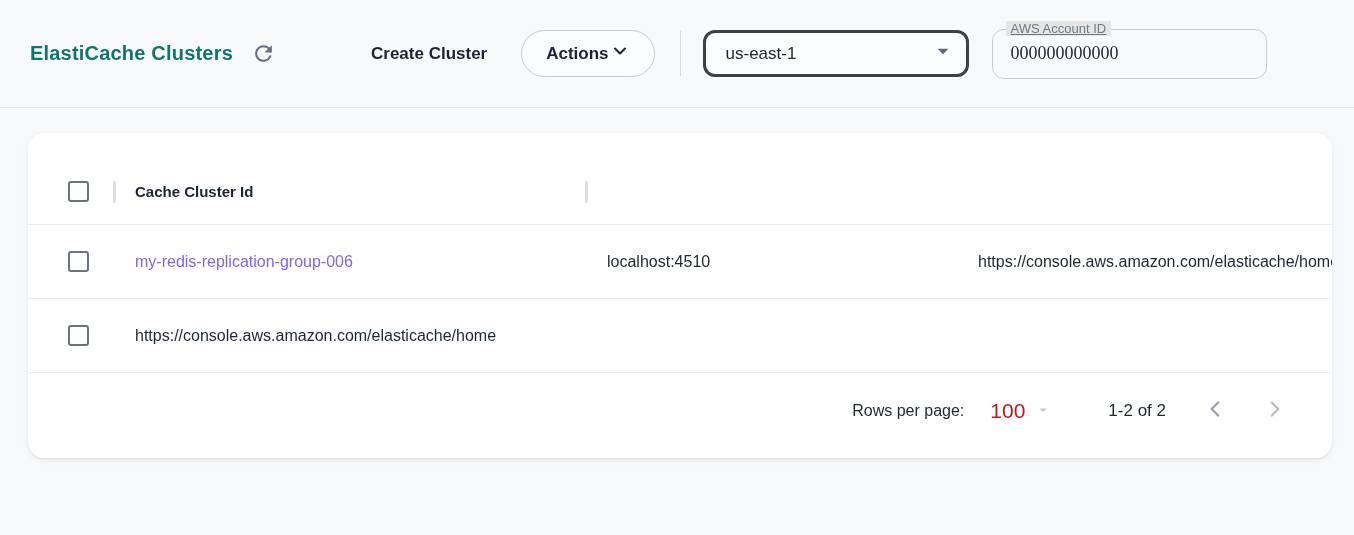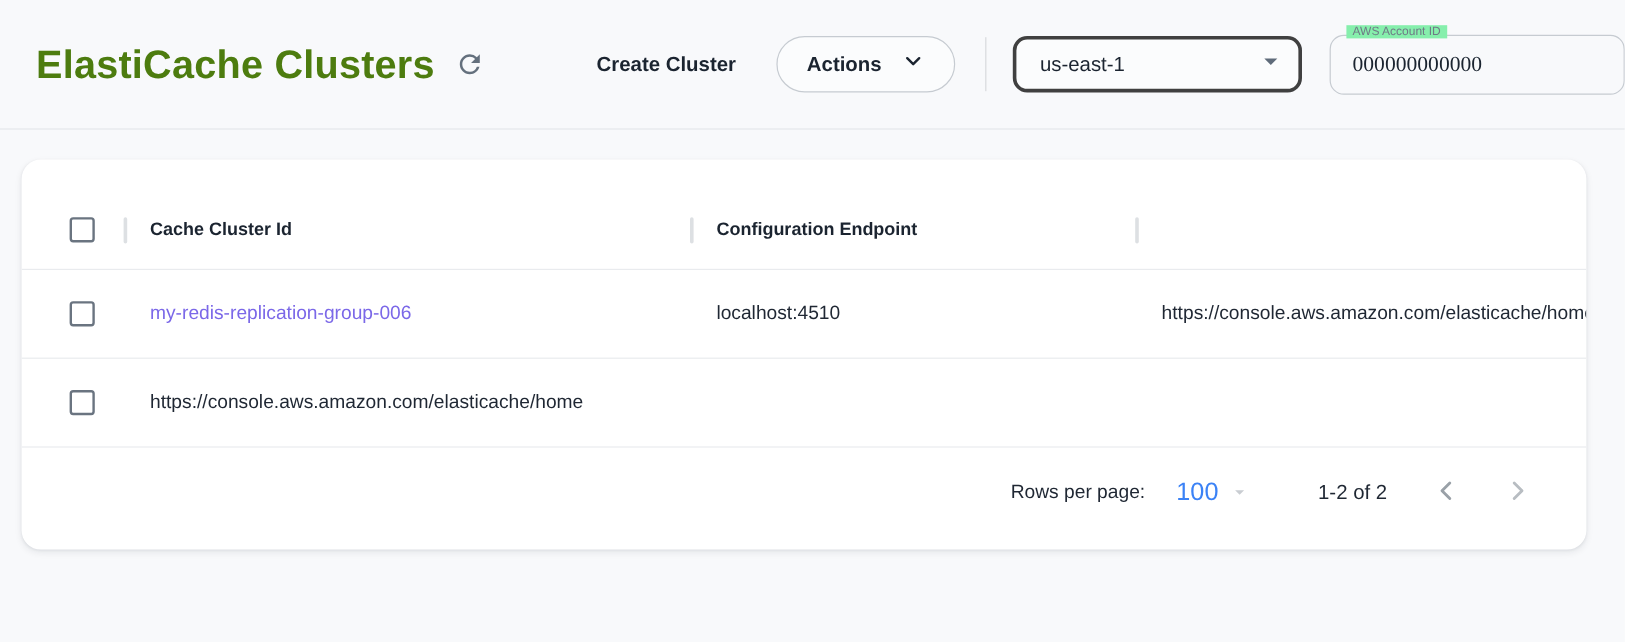--- a/index.html
+++ b/index.html
@@ -13,42 +13,42 @@
   
   .topbar {
     height:108px;
     display:flex;
     align-items:center;
     padding-left:30px;
     border-bottom:1px solid #e5e7ea;
     background:#f8f9fb;
   }
   .page-title {
-    font-size:33px;
+    font-size:20px;
     font-weight:700;
     letter-spacing:.2px;
-    color:#4d7c0f;
+    color:#0f766e;
     white-space:nowrap;
   }
   .icon-btn {
     border:none; background:transparent; cursor:pointer;
     display:flex; align-items:center; justify-content:center;
     margin-left:16px; width:30px; height:30px; padding:0;
   }
   .icon-btn svg { display:block; }
 
   .text-btn {
     border:none; background:transparent; cursor:pointer;
     font-family:inherit;
     font-size:17px; font-weight:700; color:#1b2430;
     margin-left:80px; white-space:nowrap; padding:8px 12px;
   }
   .pill-btn {
     margin-left:22px;
-    display:flex; align-items:center; gap:16px;
+    display:flex; align-items:center; gap:1px;
     border:1px solid #c6cbd1; border-radius:24px;
     background:#fbfcfd;
     padding:0 24px; height:47px;
     font-family:inherit; font-size:17px; font-weight:700; color:#1b2430;
     cursor:pointer;
   }
   .vdivider {
     width:1px; height:45px; background:#d7dadd; margin-left:25px;
   }
   .select-box {
@@ -63,32 +63,32 @@
   .outlined-field {
     position:relative;
     margin-left:23px;
     width:275px; height:50px;
     border:1px solid #c6cbd1; border-radius:12px;
     background:#f8f9fb;
     display:flex; align-items:center;
   }
   .outlined-field .floating-label {
     position:absolute; top:-9px; left:13px;
-    background:#86efac; padding:0 5px;
-    font-size:10px; color:#6f7a86; white-space:nowrap;
+    background:#e5e5e5; padding:0 5px;
+    font-size:13px; color:#6f7a86; white-space:nowrap;text-decoration:underline;
   }
   .outlined-field input {
     border:none; outline:none; background:transparent;
     font-family:Liberation Serif, serif; font-size:18px; color:#1b2430;
     width:100%; padding:0 18px;
   }
 
   
   .card {
-    position:absolute; left:18px; top:133px;
+    position:absolute; left:28px; top:133px;
     width:1304px; height:325px;
     background:#ffffff; border-radius:16px;
     box-shadow:0 1px 2px rgba(16,24,40,.05), 0 2px 6px rgba(16,24,40,.07);
     overflow:hidden;
     display:flex; flex-direction:column;
   }
   .grid-row {
     display:grid;
     grid-template-columns:85px 472px 371px 1fr;
     align-items:center;
@@ -123,21 +123,21 @@
     border-top:1px solid #e9ebee;
     flex:1;
     display:flex; align-items:center; justify-content:flex-end;
     padding-right:44px; padding-bottom:10px;
   }
   .rpp-label { font-size:16px; color:#1f2733; }
   .rpp-select {
     display:flex; align-items:flex-end; gap:9px;
     margin-left:26px; cursor:pointer;
   }
-  .rpp-value { font-size:21px; color:#3b82f6; }
+  .rpp-value { font-size:21px; color:#b91c1c; }
   .range-label { font-size:17px; color:#1f2733; margin-left:56px; }
   .pg-btn {
     border:none; background:transparent; cursor:default;
     width:28px; height:28px; padding:0;
     display:flex; align-items:center; justify-content:center;
   }
   .pg-prev { margin-left:36px; }
   .pg-next { margin-left:30px; }
 </style>
 </head>
@@ -184,24 +184,20 @@
 
 <div class="card">
 
   <div class="grid-row thead">
     <div class="cell-checkbox">
       <span class="checkbox"></span>
     </div>
     <div class="th">
       <span class="col-sep"></span>
       <span>Cache Cluster Id</span>
-    </div>
-    <div class="th">
-      <span class="col-sep"></span>
-      <span>Configuration Endpoint</span>
     </div>
     <div class="th">
       <span class="col-sep"></span>
     </div>
   </div>
 
   <div class="grid-row tr">
     <div class="cell-checkbox">
       <span class="checkbox"></span>
     </div>

